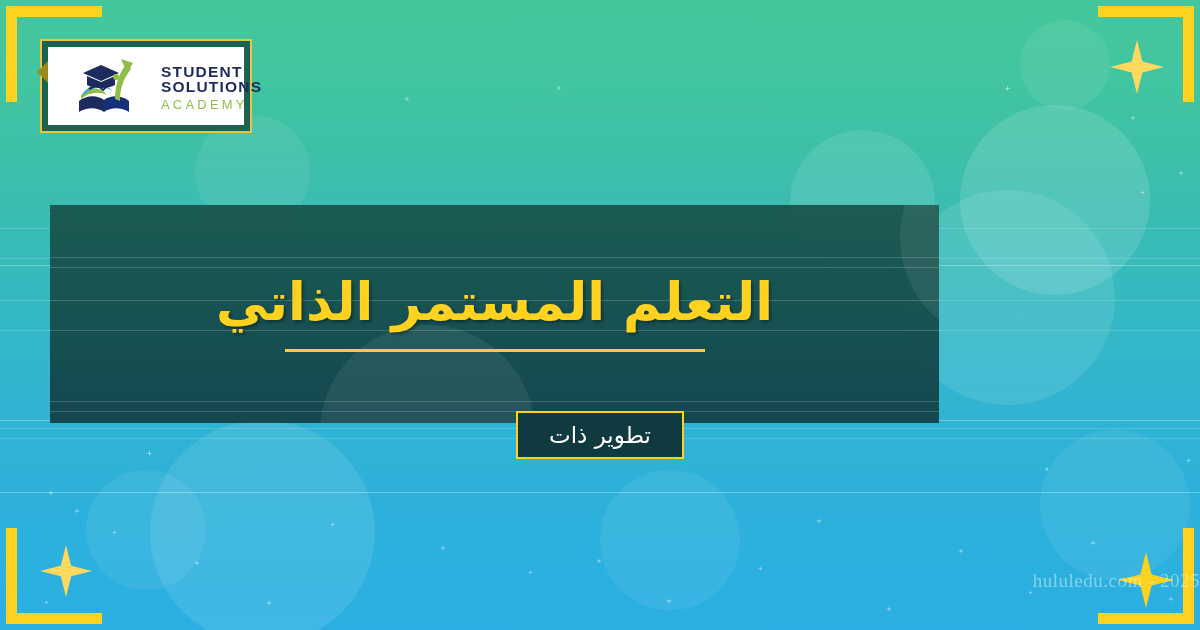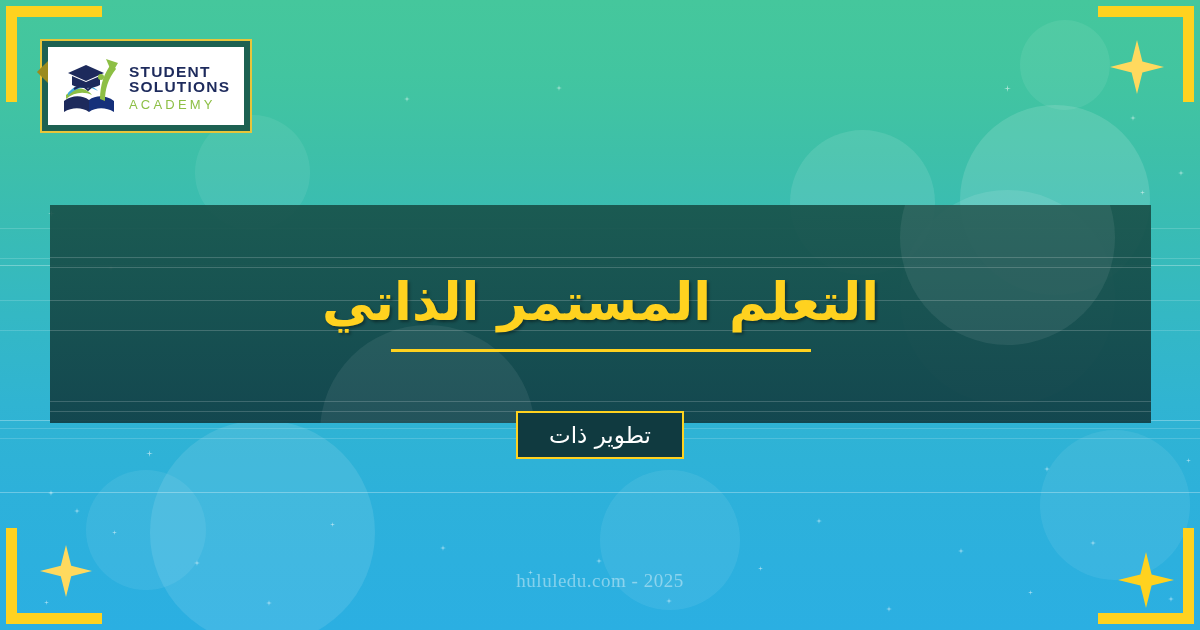--- a/index.html
+++ b/index.html
@@ -108,22 +108,22 @@
     background: #9a8b1e;
     transform: rotate(45deg);
   }
   .logo-card {
     position: relative;
     width: 100%;
     height: 100%;
     background: #ffffff;
     display: flex;
     align-items: center;
-    gap: 5px;
-    padding-left: 8px;
+    gap: 22px;
+    padding-left: 23px;
     box-sizing: border-box;
   }
   .logo-mark { width: 68px; height: 62px; flex: 0 0 auto; }
   .logo-words {
     display: flex;
     flex-direction: column;
     line-height: 1.0;
     margin-top: 2px;
   }
   .logo-words .l1,
@@ -149,21 +149,21 @@
     direction: rtl;
     white-space: nowrap;
     font-family: "DejaVu Sans", sans-serif;
   }
 
   
   .banner {
     position: absolute;
     left: 50px;
     top: 205px;
-    width: 1101px;
+    width: 889px;
     height: 218px;
     background: linear-gradient(180deg,
         rgba(24,82,74,0.92) 0%,
         rgba(21,74,72,0.92) 45%,
         rgba(17,62,68,0.92) 100%);
     overflow: hidden;
   }
   .banner .streak { background: rgba(255,255,255,0.18); }
 
   .title-wrap {
@@ -214,21 +214,21 @@
     white-space: nowrap;
     font-family: "DejaVu Sans", sans-serif;
   }
 
   
   .footer {
     position: absolute;
     left: 0;
     right: 0;
     top: 570px;
-    text-align: center;
+    text-align: right;
     color: rgba(255,255,255,0.42);
     font-size: 19px;
     font-family: "Liberation Serif", "DejaVu Serif", serif;
     letter-spacing: 0.5px;
   }
 </style>
 </head>
 <body>
 
 <div class="canvas">

